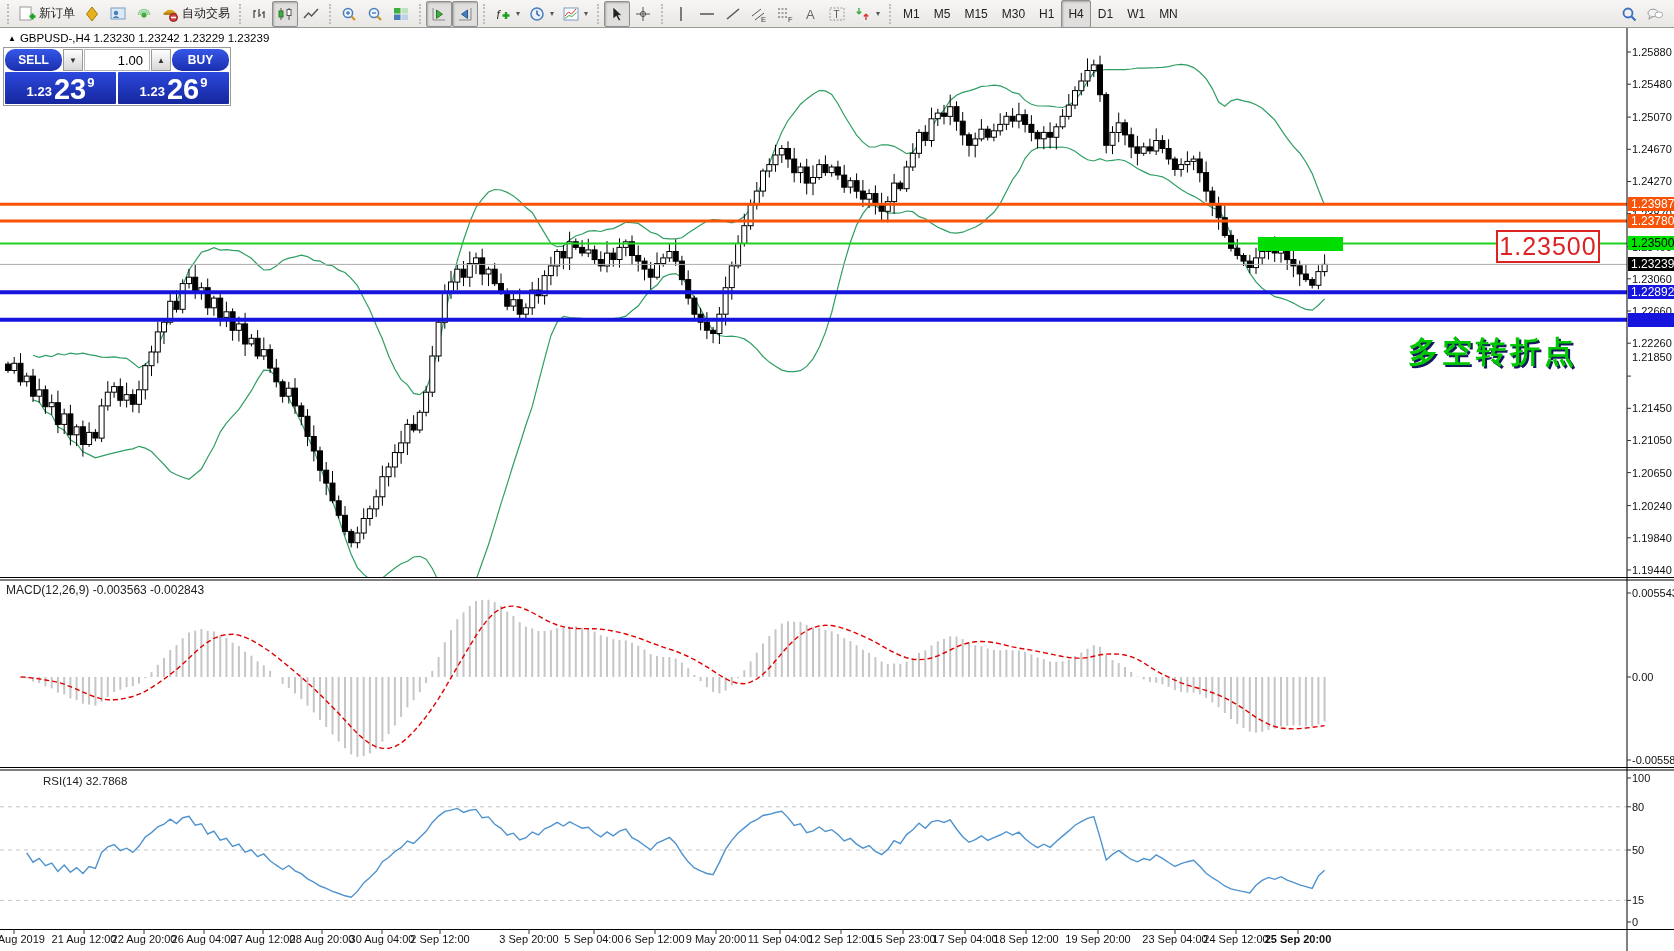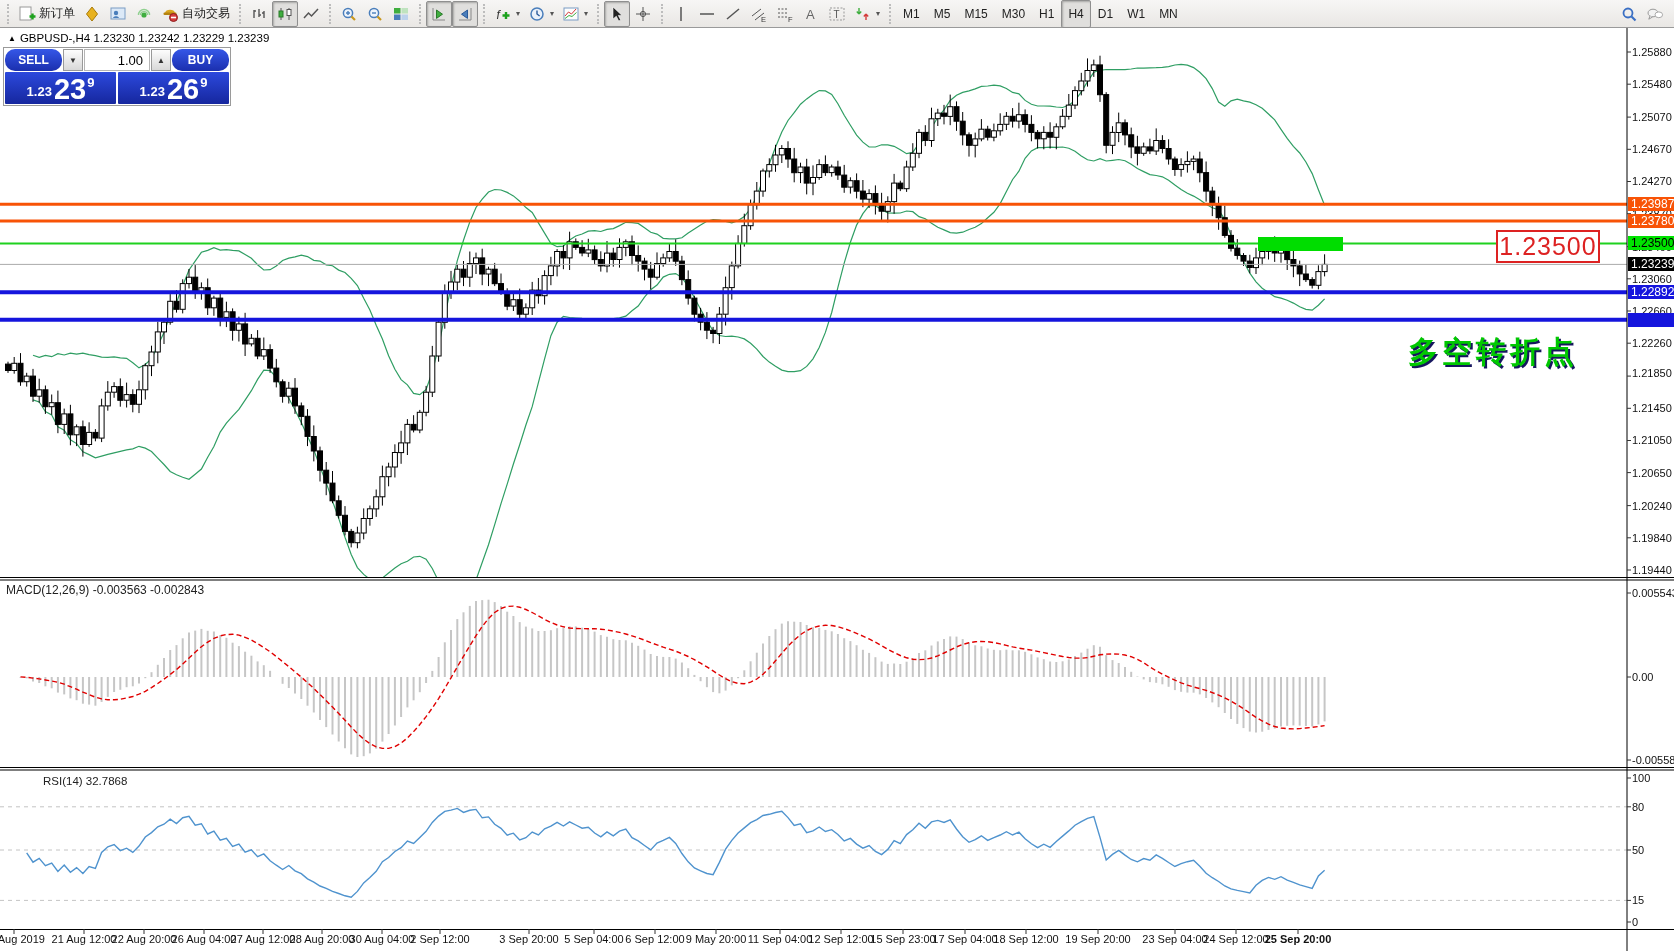--- a/index.html
+++ b/index.html
@@ -1086,21 +1086,21 @@
         <div class="tick" style="top: 18px;">1.25880</div>
         <div class="tick" style="top: 50.172px;">1.25480</div>
         <div class="tick" style="top: 83.1483px;">1.25070</div>
         <div class="tick" style="top: 115.32px;">1.24670</div>
         <div class="tick" style="top: 147.492px;">1.24270</div>
         <div class="tick" style="top: 179.664px;">1.23870</div>
         <div class="tick" style="top: 212.641px;">1.23460</div>
         <div class="tick" style="top: 244.813px;">1.23060</div>
         <div class="tick" style="top: 276.985px; text-decoration: underline;">1.22660</div>
         <div class="tick" style="top: 309.157px;">1.22260</div>
-        <div class="tick" style="top: 339px;">1.21850</div>
+        <div class="tick" style="top: 323px;">1.21850</div>
         <div class="tick" style="top: 374.305px;">1.21450</div>
         <div class="tick" style="top: 406.477px;">1.21050</div>
         <div class="tick" style="top: 438.649px;">1.20650</div>
         <div class="tick" style="top: 471.625px;">1.20240</div>
         <div class="tick" style="top: 503.797px;">1.19840</div>
         <div class="tick" style="top: 535.969px;">1.19440</div>
         <div class="tick" style="top: 559px;">0.005543</div>
         <div class="tick" style="top: 643px;">0.00</div>
         <div class="tick" style="top: 726px;">-0.005583</div>
         <div class="tick" style="top: 744px;">100</div>

